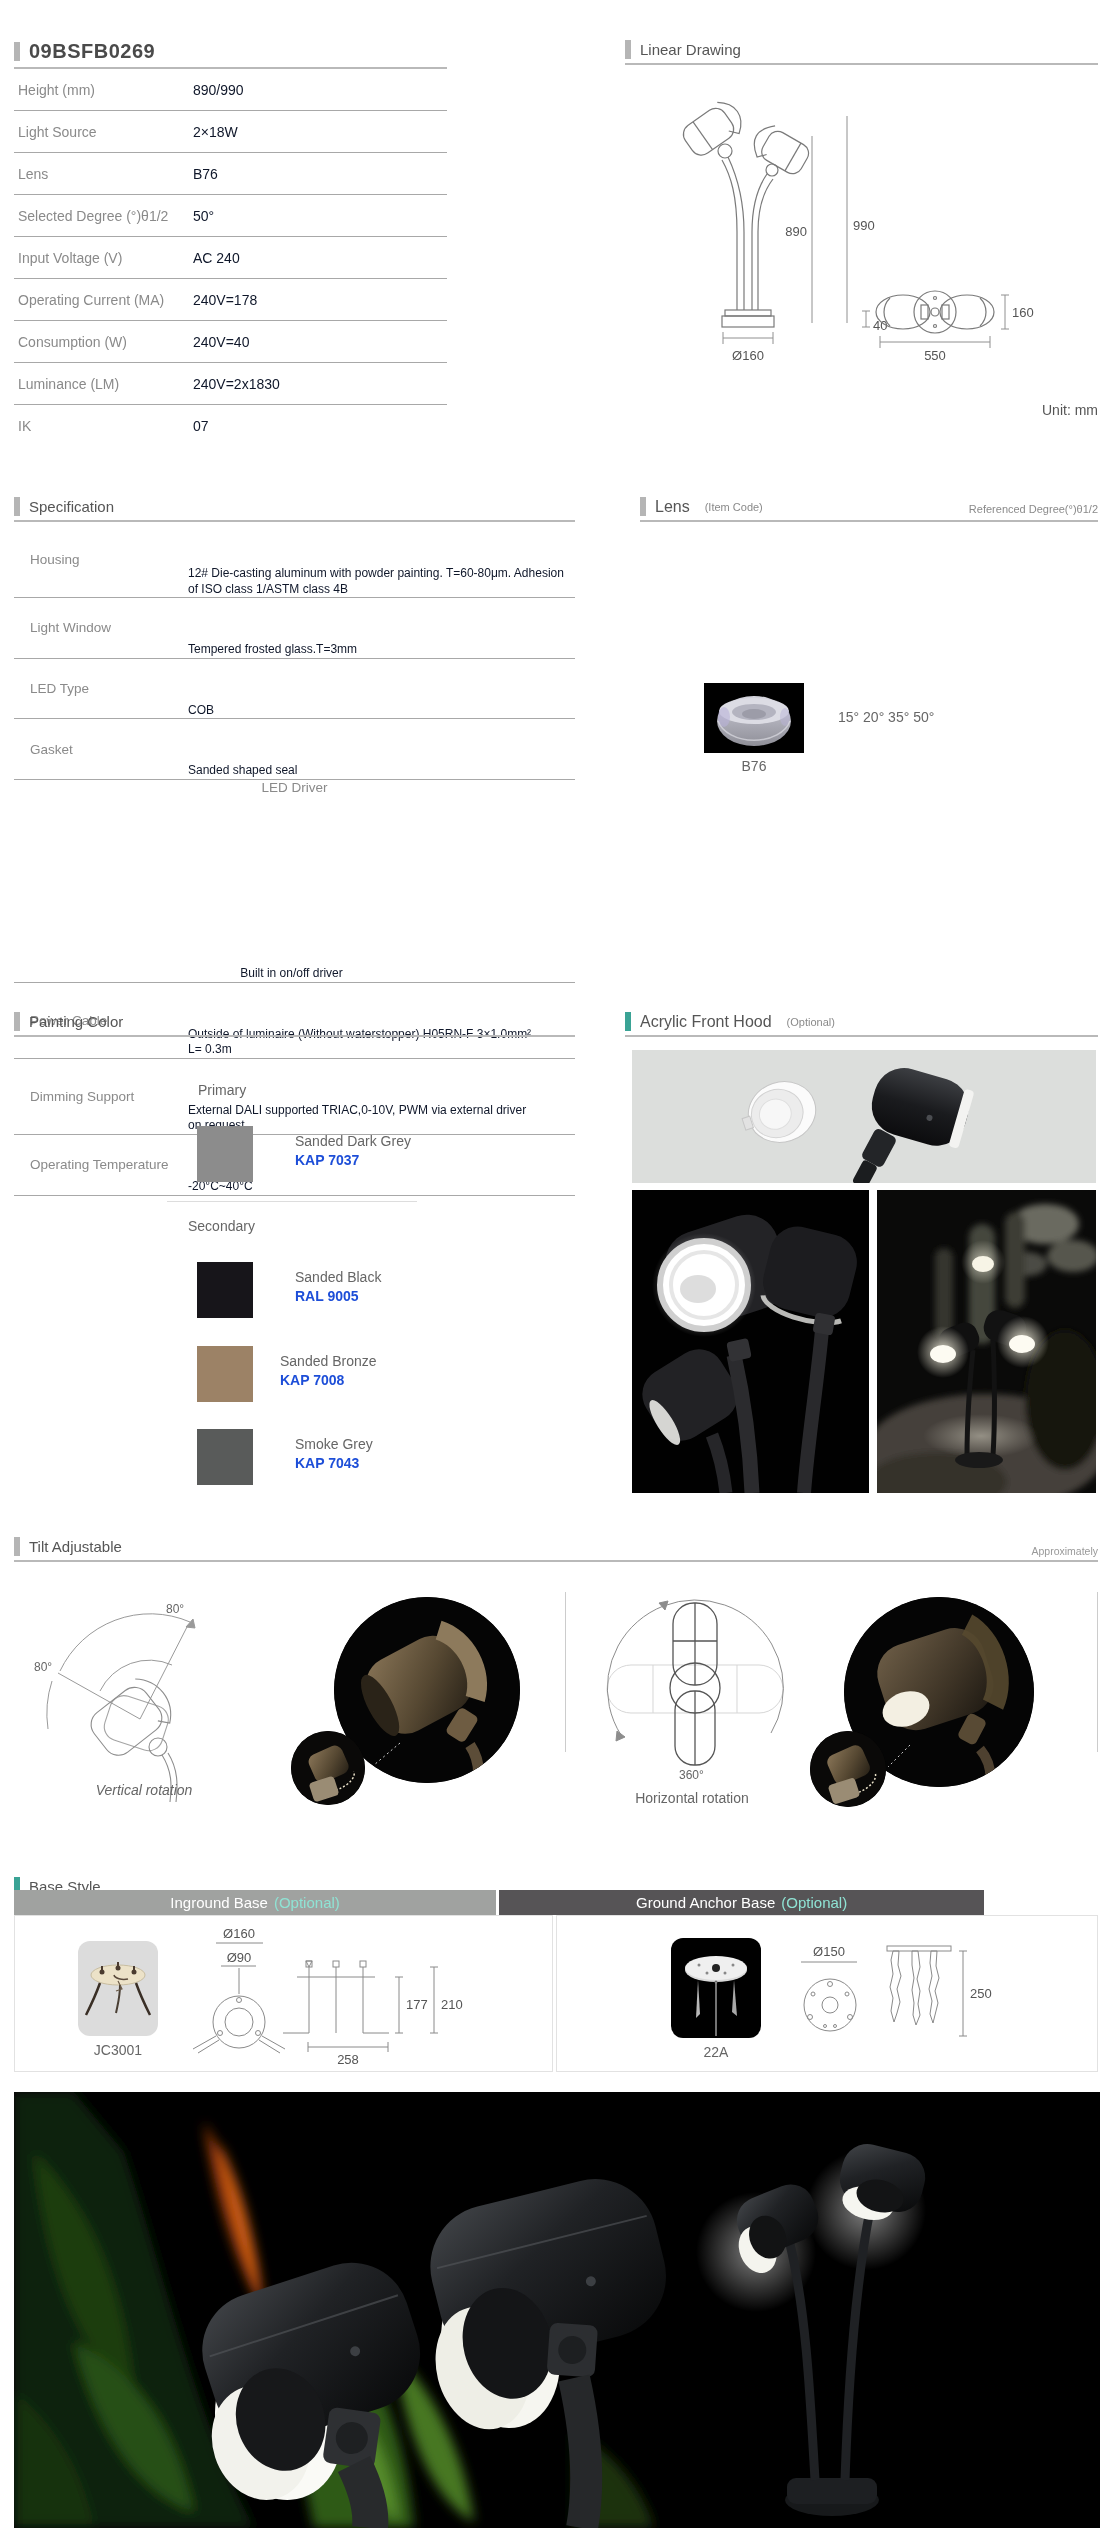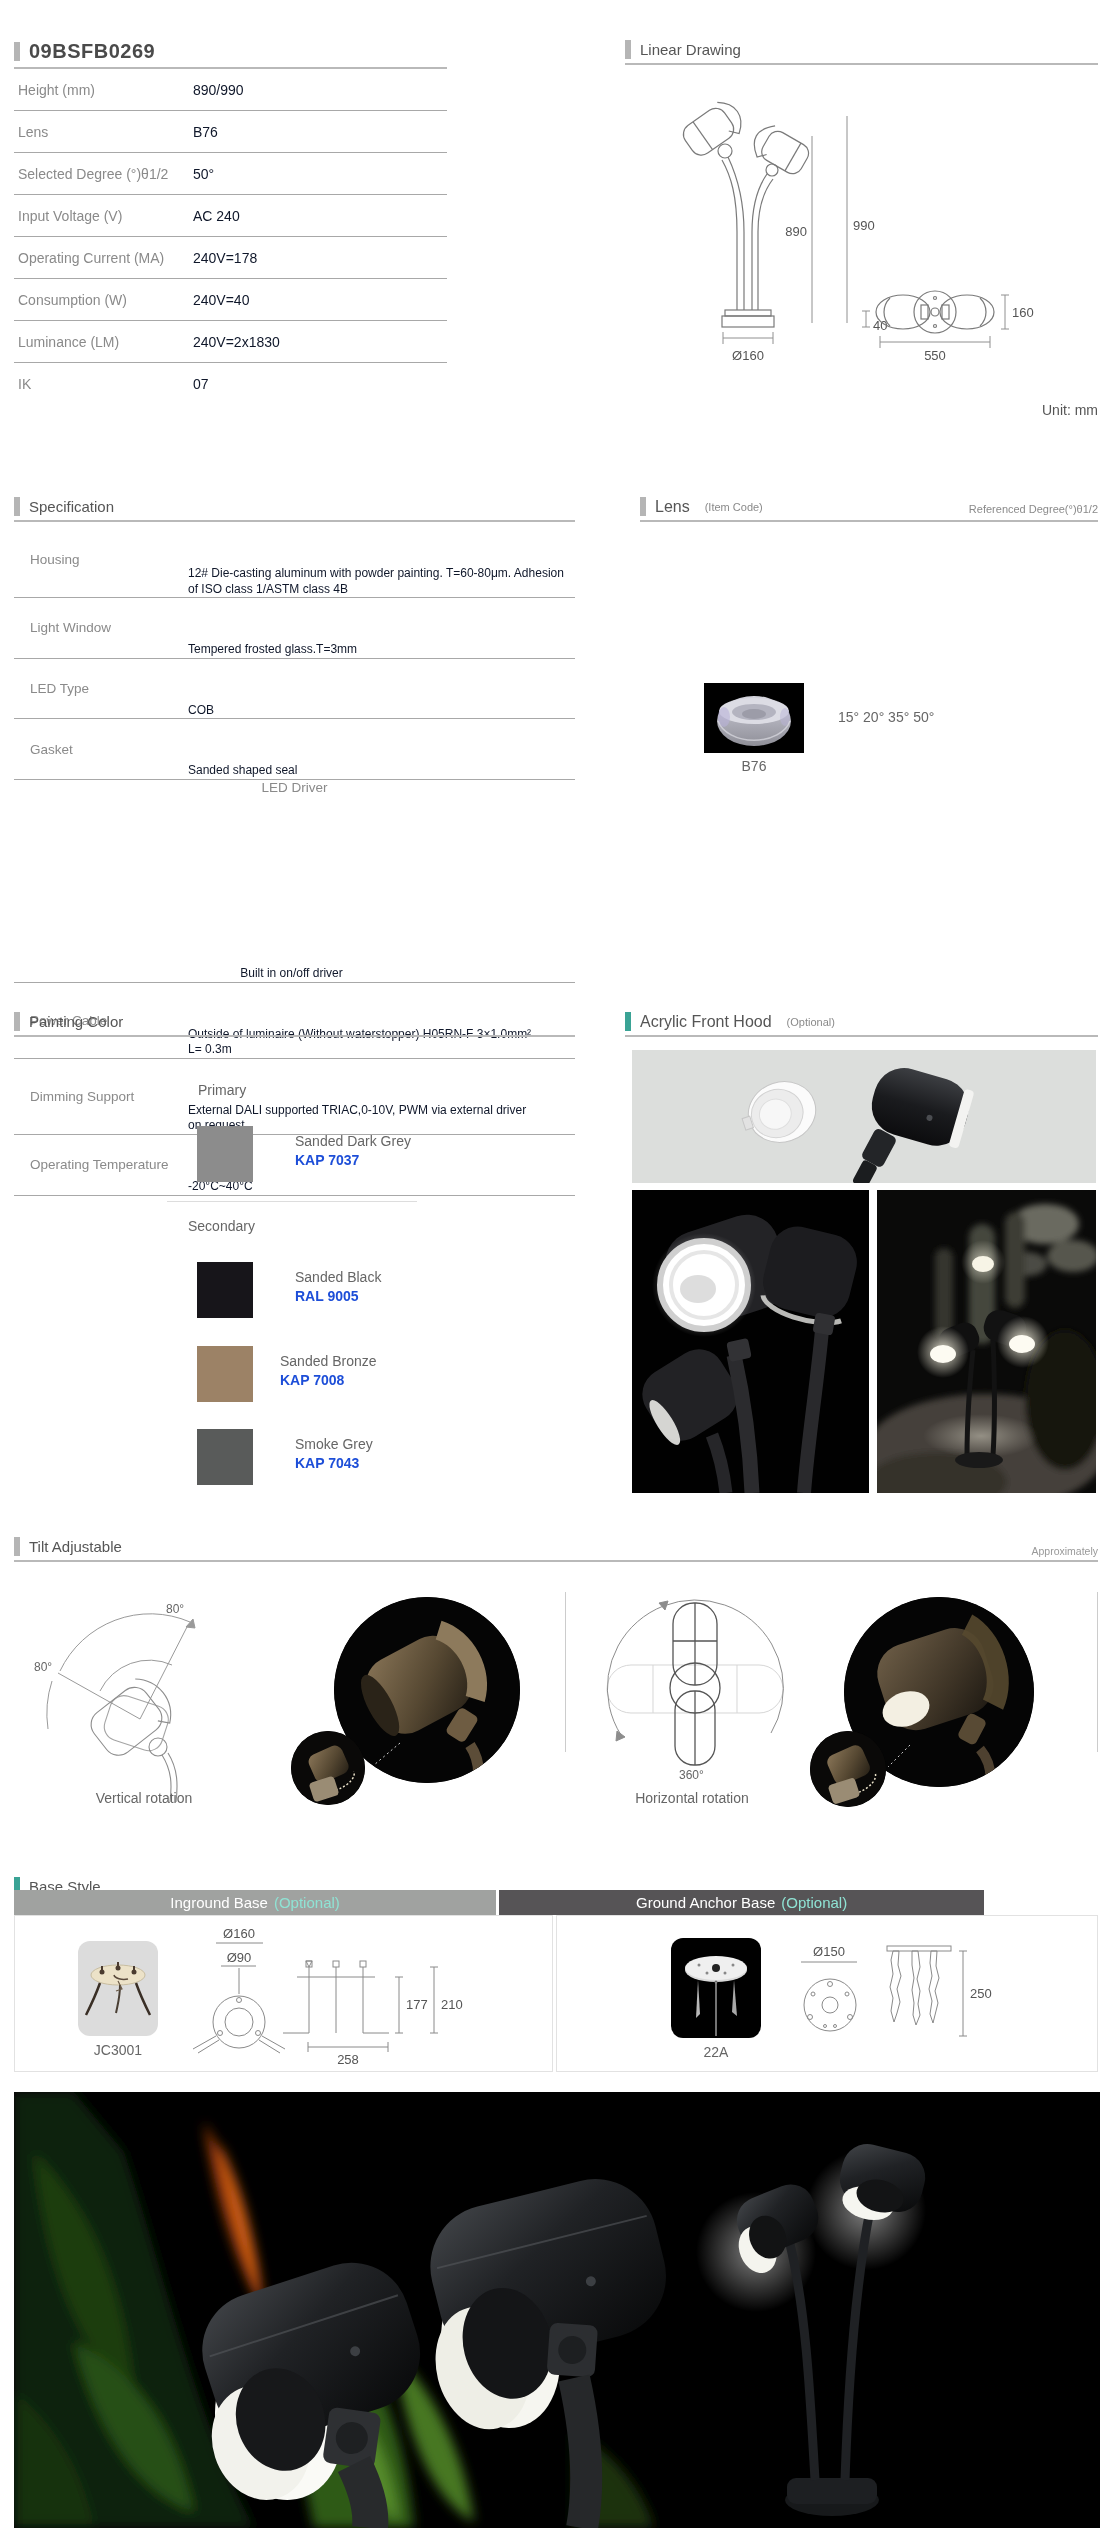--- a/index.html
+++ b/index.html
@@ -57,20 +57,24 @@
       <span class="bar"></span>
       <span class="code-title">09BSFB0269</span>
     </div>
     <div class="rule"></div>
     <div>
       <div class="trow">
           <div class="tlabel">Height (mm)</div>
           <div class="tvalue">890/990</div>
         </div>
       <div class="trow">
+          <div class="tlabel">Light Source</div>
+          <div class="tvalue">2×18W</div>
+        </div>
+      <div class="trow">
           <div class="tlabel">Lens</div>
           <div class="tvalue">B76</div>
         </div>
       <div class="trow">
           <div class="tlabel">Selected Degree (°)θ1/2</div>
           <div class="tvalue">50°</div>
         </div>
       <div class="trow">
           <div class="tlabel">Input Voltage (V)</div>
           <div class="tvalue">AC 240</div>
@@ -496,21 +500,21 @@
         <circle cx="38" cy="38" r="38" fill="#0a0908"></circle>
         <g transform="translate(39,35) rotate(-24)">
           <rect x="-19" y="-17" width="38" height="32" rx="8" fill="url(#brz1)"></rect>
           <path d="M-21,17 A21,11 0 0 0 21,17" stroke="#e8e0c8" stroke-width="1.5" stroke-dasharray="2,2" fill="none"></path>
         </g>
         <rect x="20" y="50" width="28" height="20" rx="4" fill="#9a8c74" transform="rotate(-18 34 60)"></rect>
       </svg>
     </div>
 
     <div class="vdivider" style="left:1083px; top:55px; height:160px;"></div>
-    <div class="tilt-label" style="left:40px; top:253px; width:180px;">Vertical rotation</div>
+    <div class="tilt-label" style="left:40px; top:245px; width:180px;font-style:italic;">Vertical rotation</div>
     <div class="tilt-label" style="left:578px; top:253px; width:200px;">Horizontal rotation</div>
   </div>
 
   <div class="sec" id="sec-base" style="left:14px; top:1877px; width:1084px; height:200px;">
     <div class="sec-head">
       <span class="bar teal"></span>
       <span class="sec-title">Base Style</span>
     </div>
     <div class="base-headers">
       <div class="base-header bh-light">

